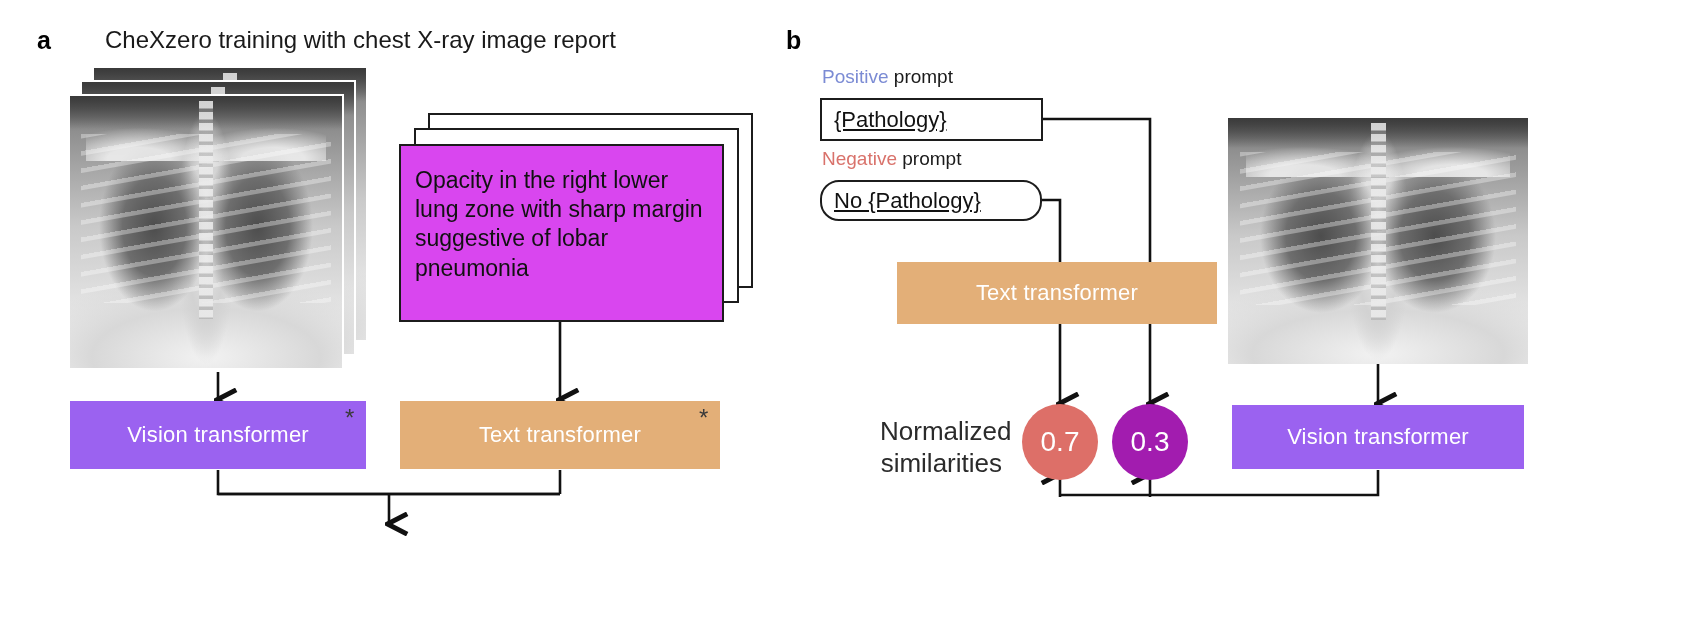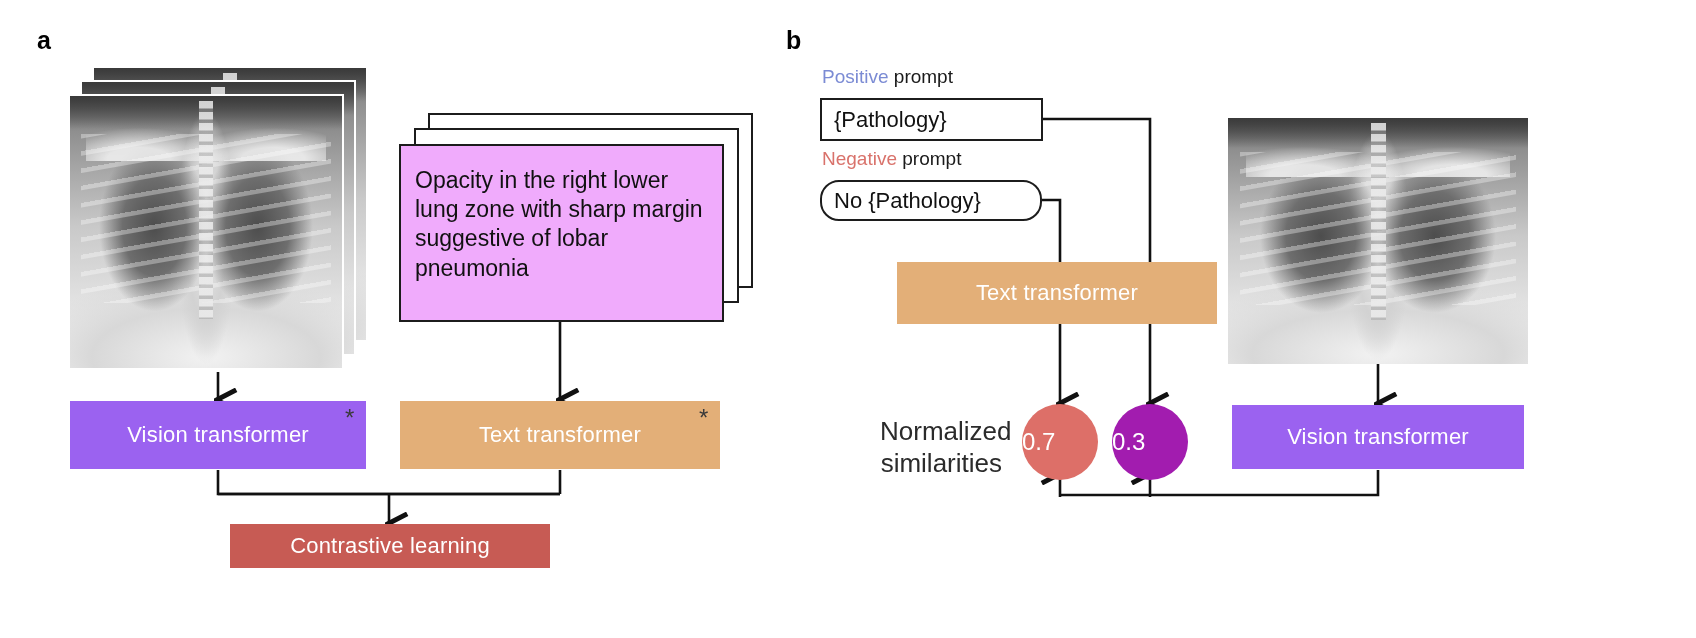--- a/index.html
+++ b/index.html
@@ -34,31 +34,31 @@
                radial-gradient(ellipse 60% 120% at 78% 95%, rgba(255,255,255,.75) 0 22%, rgba(255,255,255,0) 60%);}
   .spine{position:absolute;left:47.5%;width:5%;top:2%;bottom:18%;
     background:repeating-linear-gradient(180deg, rgba(235,235,235,.85) 0 7px, rgba(160,160,160,.45) 8px 11px);}
   .topdark{position:absolute;left:0;right:0;top:0;height:12%;
     background:linear-gradient(180deg,#3a3a3a 0%,rgba(90,90,90,0) 100%);}
 
   
   .box{position:absolute;box-sizing:border-box;display:flex;align-items:center;justify-content:center;
        color:#ffffff;font-size:22px;letter-spacing:.2px;}
   .prompt-box{position:absolute;box-sizing:border-box;background:#fff;border:2px solid #1c1c1c;
-       display:flex;align-items:center;padding-left:12px;font-size:22px;color:#111;}
+       display:flex;align-items:center;padding-left:12px;font-size:22px;color:#111;text-decoration:underline;}
   .sheet{position:absolute;box-sizing:border-box;background:#ffffff;border:2px solid #1c1c1c;}
-  .sheet-text{position:absolute;box-sizing:border-box;background:#f0abfc;border:2px solid #1c1c1c;
+  .sheet-text{position:absolute;box-sizing:border-box;background:#d946ef;border:2px solid #1c1c1c;
        padding:20px 14px 22px 14px;font-size:23px;line-height:1.27;color:#111;}
 
   .star{position:absolute;color:#3a3a3a;font-size:24px;line-height:1;}
   .note{position:absolute;font-size:19px;color:#1a1a1a;white-space:nowrap;}
   .label-2line{position:absolute;font-size:26px;color:#2b2b2b;line-height:1.22;text-align:right;}
 
-  .circle{position:absolute;border-radius:50%;display:flex;align-items:center;
-          color:#fff;font-size:24px;}
+  .circle{position:absolute;border-radius:50%;display:flex;align-items:center;justify-content:center;
+          color:#fff;font-size:28px;}
   svg.lines{position:absolute;inset:0;width:1696px;height:638px;pointer-events:none;}
 </style>
 </head>
 <body>
 
 <div class="fig">
 
   <svg class="lines" viewBox="0 0 1696 638">
     <defs>
       <marker id="ah" markerWidth="9" markerHeight="9" refX="4.5" refY="7.6" orient="auto">
@@ -86,20 +86,21 @@
       <line x1="1378" y1="364" x2="1378" y2="404" marker-end="url(#ah)"></line>
 
       <path d="M1378,470 L1378,495 L1060,495"></path>
       <line x1="1060" y1="497" x2="1060" y2="473" marker-end="url(#ah)"></line>
       <path d="M1150,495 L1150,495"></path>
       <line x1="1150" y1="497" x2="1150" y2="473" marker-end="url(#ah)"></line>
     </g>
   </svg>
 
   <div class="panel-letter" style="left:37px;top:28px;">a</div>
+  <div class="panel-title" style="left:105px;top:28px;">CheXzero training with chest X-ray image report</div>
 
   <div class="xray-stack" style="left:70px;top:68px;width:300px;height:300px;">
     <div class="xray" style="left:24px;top:0;width:272px;height:272px;outline:2px solid #fff;">
       <div class="xray-inner">
           <div class="xr-bg"></div>
           <div class="topdark"></div>
           <div class="ribs"></div>
           <div class="clav"></div>
           <div class="spine"></div>
         </div>
@@ -132,23 +133,20 @@
     <span>Vision transformer</span>
   </div>
   <div class="star" style="left:345px;top:406px;">*</div>
 
   <div class="box" style="left:400px;top:401px;width:320px;height:68px;background:#E3AF78;">
     <span>Text transformer</span>
   </div>
   <div class="star" style="left:699px;top:406px;">*</div>
 
 
-  <div class="box" style="left:230px;top:524px;width:320px;height:44px;background:#C75B54;">
-    <span>Contrastive learning</span>
-  </div>
 
   <div class="panel-letter" style="left:786px;top:28px;">b</div>
 
   <div class="note" style="left:822px;top:66px;">
     <span style="color:#7B8BD4;">Positive</span><span> prompt</span>
   </div>
   <div class="prompt-box" style="left:820px;top:98px;width:223px;height:43px;">
     <span>{Pathology}</span>
   </div>
 

